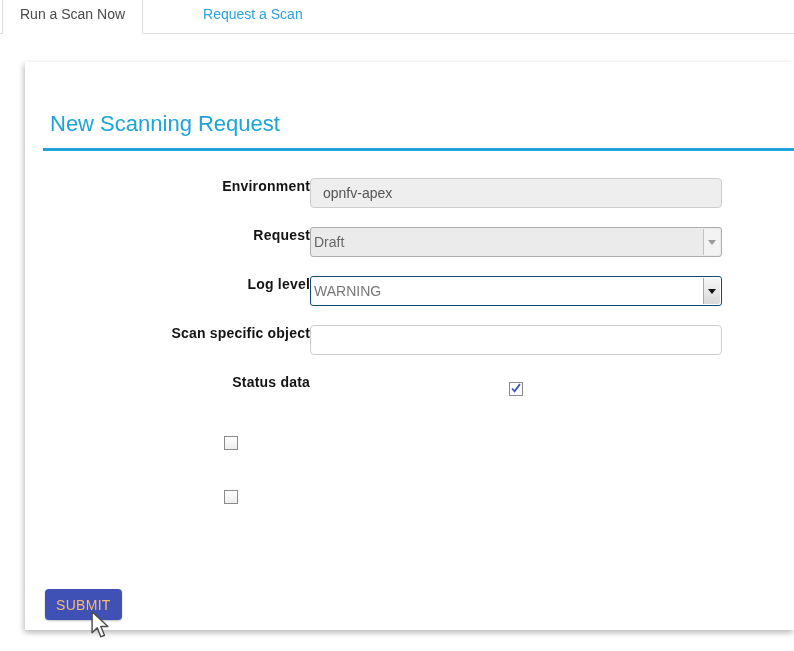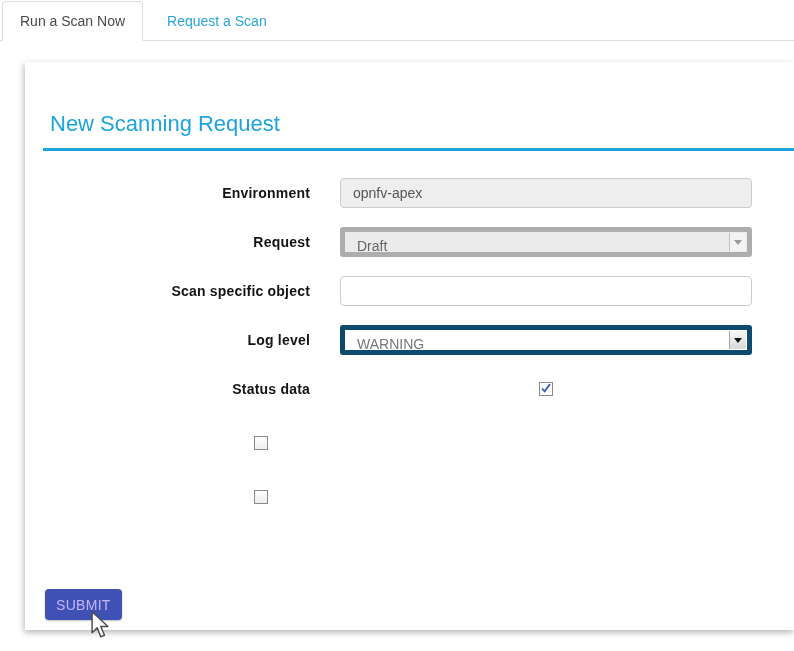--- a/index.html
+++ b/index.html
@@ -1,66 +1,66 @@
 <!DOCTYPE html>
 <html style="--accent-blue: #1CA4DB; --link-blue: #2BA3DC; --submit-indigo: #3F51B5; --checkbox-check: #3B5BBF; --tab-border: #dddddd;"><head>
 <meta charset="utf-8">
 <style>
   * { margin:0; padding:0; box-sizing:border-box; }
   html,body { width:794px; height:651px; background:#fff; overflow:hidden;
     font-family:"Liberation Sans", sans-serif; }
 
   
-  .tabbar { position:absolute; top:0; left:0; width:794px; height:41px;
-    border-bottom:1px solid #ddd; padding-left:2px; display:flex; align-items:flex-end; }
+  .tabbar { position:absolute; top:0; left:0; width:794px; height:34px;
+    border-bottom:1px solid #ddd; padding-left:2px; display:flex; align-items:flex-end;gap:36px; }
   .tab { font-size:14px; padding:11px 17px; cursor:pointer; white-space:nowrap; }
   .tab-active { background:#fff; color:#4a4a4a; border:1px solid #ddd; border-bottom:1px solid #fff;
     border-radius:4px 4px 0 0; margin-bottom:-1px; }
   .tab-link { color:var(--link-blue,#2BA3DC); margin-left:6px; padding:11px 18px; }
 
   
   .card { position:absolute; top:62px; left:25px; width:769px; height:568px; background:#fff;
     box-shadow:-2px 2px 6px rgba(0,0,0,0.14), 0 3px 6px rgba(0,0,0,0.16); padding-top:44px; }
   .page-title { margin-left:18px; text-indent:7px; font-size:22px; line-height:36px; font-weight:400;
     color:var(--accent-blue,#1CA4DB); }
   .title-rule { margin-left:18px; margin-top:6px; height:3px; background:var(--accent-blue,#1CA4DB); }
 
   
   .form { margin-top:27px; }
-  .form-row { display:flex; align-items:center; height:30px; margin-bottom:19px; }
+  .form-row { display:flex; align-items:flex-start; height:30px; margin-bottom:19px; }
   .form-row.cb-row { margin-bottom:24px; }
   .form-label { width:285px; text-align:right; padding-right:0; font-size:14px; font-weight:bold;
     color:#141414; letter-spacing:.2px; }
-  .control-col { width:412px; margin-left:30px; height:30px; position:relative; }
+  .control-col { width:412px; height:30px; position:relative; }
   .control-col.center { display:flex; align-items:center; justify-content:center; }
 
   .text-input { width:100%; height:30px; border:1px solid #ccc; border-radius:4px;
     padding:0 12px; font-size:14px; color:#555; background:#fff; outline:none;
     font-family:"Liberation Sans", sans-serif; }
   .text-input.disabled { background:#eee; color:#555; }
 
-  .select { width:100%; height:30px; border:5px solid #0c4a6e; border-radius:3px; background:#fff;
-    font-size:14px; color:#777; line-height:28px; padding-left:12px; position:relative; cursor:default; }
+  .select { width:100%; height:30px; border:1px solid #0c4a6e; border-radius:3px; background:#fff;
+    font-size:14px; color:#777; line-height:28px; padding-left:3px; position:relative; cursor:default; }
   .select.disabled { background:#ebebeb; border-color:#adadad; color:#666; }
   .select-btn { position:absolute; top:1px; right:1px; bottom:1px; width:17px;
     background:linear-gradient(#f7f7f7,#d8d8d8); border-left:1px solid #aaa; border-radius:0 2px 2px 0;
     display:flex; align-items:center; justify-content:center; }
   .select.disabled .select-btn { background:#f3f3f3; border-left-color:#c2c2c2; }
   .caret { width:0; height:0; border-left:4px solid transparent; border-right:4px solid transparent;
     border-top:5px solid #111; }
   .select.disabled .caret { border-top-color:#9a9a9a; }
 
   .checkbox { width:14px; height:14px; border:1px solid #8a8a8a; background:linear-gradient(#fff,#ededed);
     display:inline-flex; align-items:center; justify-content:center; cursor:pointer; }
   .checkbox svg { display:none; width:13px; height:13px; margin-top:-2px; }
   .checkbox.checked { background:#fff; }
   .checkbox.checked svg { display:block; }
 
   .submit-btn { position:absolute; left:20px; bottom:10px; min-width:64px; height:31px;
-    background:var(--submit-indigo,#3F51B5); color:#c4b5fd; border:none; border-radius:4px;
+    background:var(--submit-indigo,#3F51B5); color:#fdba74; border:none; border-radius:4px;
     font-size:14px; padding:4px 11px; letter-spacing:.3px; cursor:pointer;
     box-shadow:0 1px 2px rgba(0,0,0,0.25); font-family:"Liberation Sans", sans-serif; }
 
   .mouse-cursor { position:absolute; left:90px; top:611px; width:20px; height:29px; pointer-events:none; }
 </style>
 </head>
 <body>
 
 <div class="tabbar">
   <div class="tab tab-active">Run a Scan Now</div>
@@ -86,35 +86,35 @@
         <div class="select disabled">
           <span>Draft</span>
           <span class="select-btn">
             <span class="caret"></span>
           </span>
         </div>
       </div>
     </div>
 
     <div class="form-row">
-      <div class="form-label">Scan specific object</div>
-      <div class="control-col">
-        <input class="text-input" type="text" value="" style="">
-      </div>
-    </div>
-
-    <div class="form-row">
       <div class="form-label">Log level</div>
       <div class="control-col">
         <div class="select">
           <span>WARNING</span>
           <span class="select-btn">
             <span class="caret"></span>
           </span>
         </div>
+      </div>
+    </div>
+
+    <div class="form-row">
+      <div class="form-label">Scan specific object</div>
+      <div class="control-col">
+        <input class="text-input" type="text" value="" style="">
       </div>
     </div>
 
     <div class="form-row cb-row">
       <div class="form-label">Status data</div>
       <div class="control-col center">
         <span class="checkbox checked">
           <svg viewBox="0 0 13 13">
             <path d="M2.2 6.5 L5 9.6 L10.8 1.8" fill="none" stroke="var(--checkbox-check,#3B5BBF)" stroke-width="2"></path>
           </svg>

